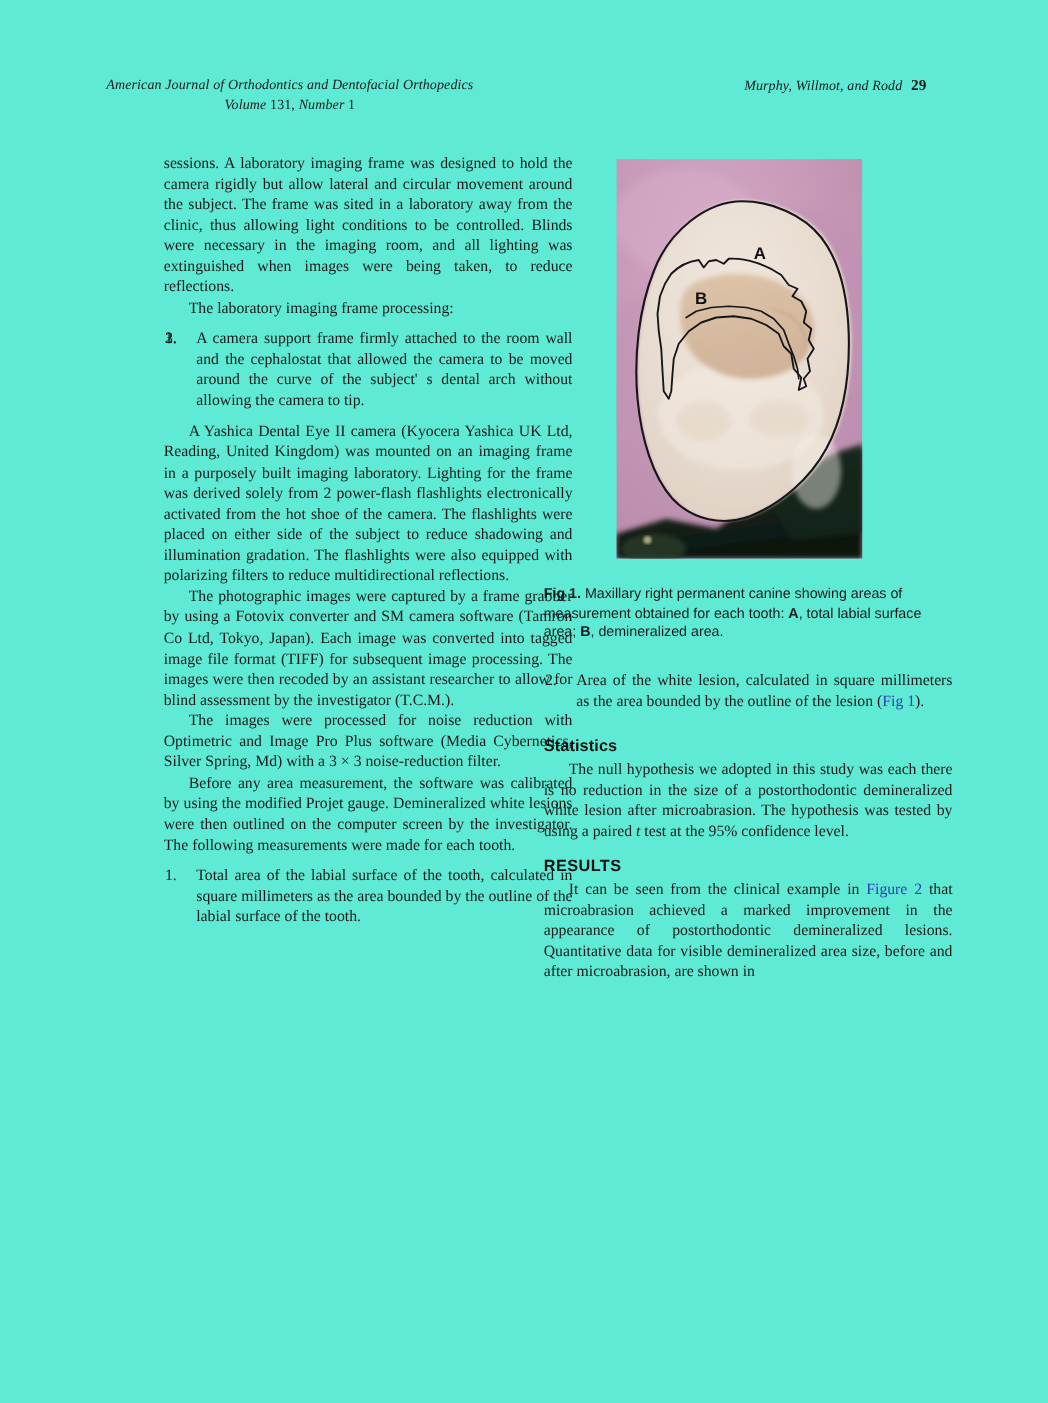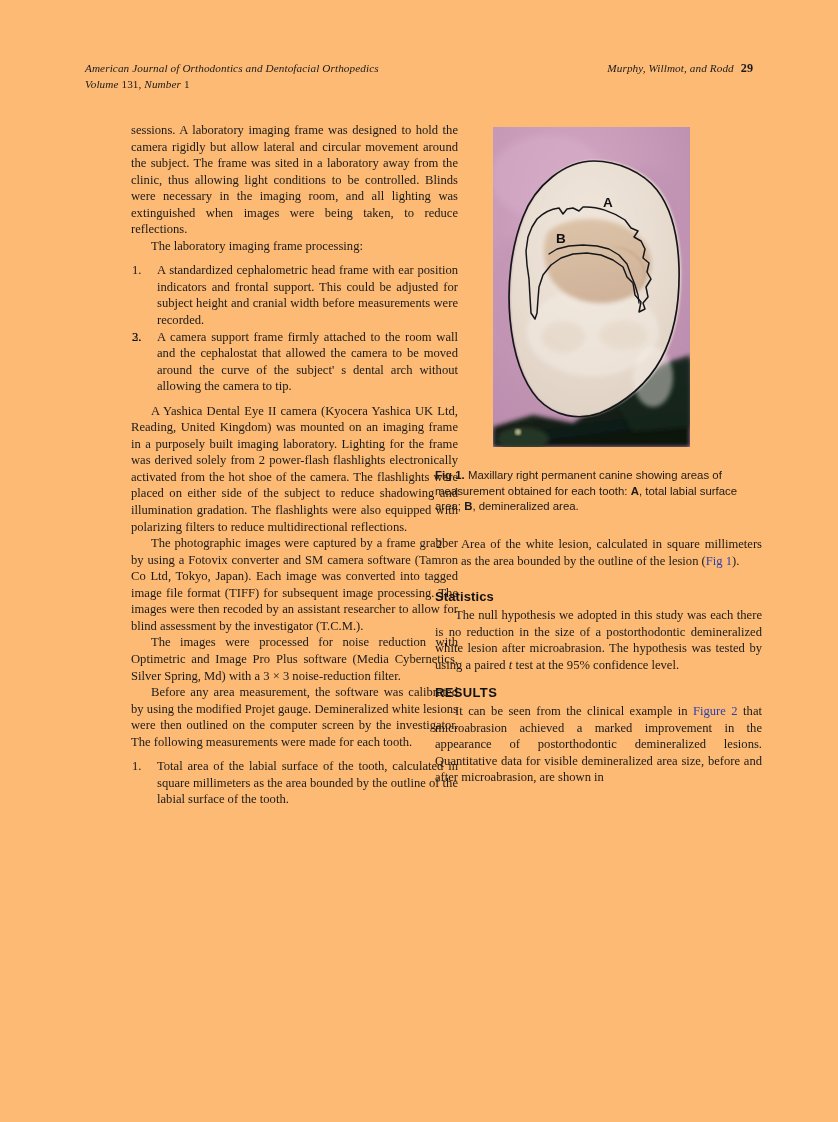--- a/index.html
+++ b/index.html
@@ -11,21 +11,21 @@
     width: 838px;
     height: 1122px;
     position: relative;
     font-family: "Liberation Serif", serif;
     color: #1a1a1a;
     -webkit-font-smoothing: antialiased;
   }
   .page {
     position: absolute;
     inset: 0;
-    background: #fdba74;
+    background: #5eead4;
   }
 
   
   .running-head {
     position: absolute;
     left: 85px;
     top: 61px;
     width: 672px;
     height: 34px;
   }
@@ -35,27 +35,28 @@
     top: 0;
     font-family: "Liberation Serif", serif;
     font-style: italic;
     font-size: 11.2px;
     line-height: 15.5px;
     color: #1a1a1a;
     letter-spacing: 0.1px;
   }
   .rh-left .vol {
     display: block;
+    text-align: center;
   }
   .rh-left .vol .num {
     font-style: normal;
   }
   .rh-right {
     position: absolute;
-    right: 4px;
+    right: 16px;
     top: 0;
     font-size: 11.2px;
     line-height: 15.5px;
     white-space: nowrap;
   }
   .rh-right .authors {
     font-style: italic;
     letter-spacing: 0.1px;
   }
   .rh-right .pageno {
@@ -175,21 +176,20 @@
   <div class="col col-left">
 
     <p class="noindent">sessions. A laboratory imaging frame was designed to hold the camera rigidly but allow lateral and circular movement around the subject. The frame was sited in a laboratory away from the clinic, thus allowing light conditions to be controlled. Blinds were necessary in the imaging room, and all lighting was extinguished when images were being taken, to reduce reflections.</p>
     <p>The laboratory imaging frame processing:</p>
 
     <div class="gap-sm"></div>
 
     <ol class="numlist">
       <li>
         <span class="marker">1.</span>
-        <span>A standardized cephalometric head frame with ear position indicators and frontal support. This could be adjusted for subject height and cranial width before measurements were recorded.</span>
       </li>
       <li>
         <span class="marker">2.</span>
       </li>
       <li>
         <span class="marker">3.</span>
         <span>A camera support frame firmly attached to the room wall and the cephalostat that allowed the camera to be moved around the curve of the subject' s dental arch without allowing the camera to tip.</span>
       </li>
     </ol>
 

